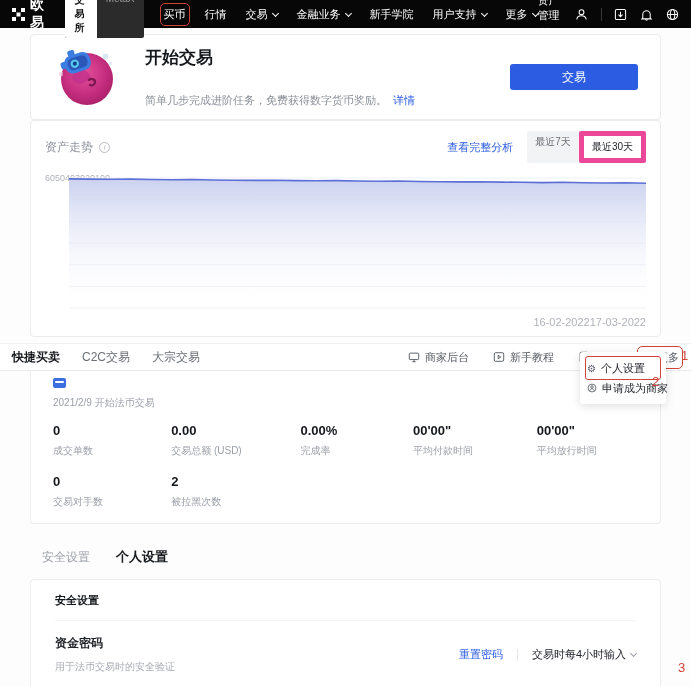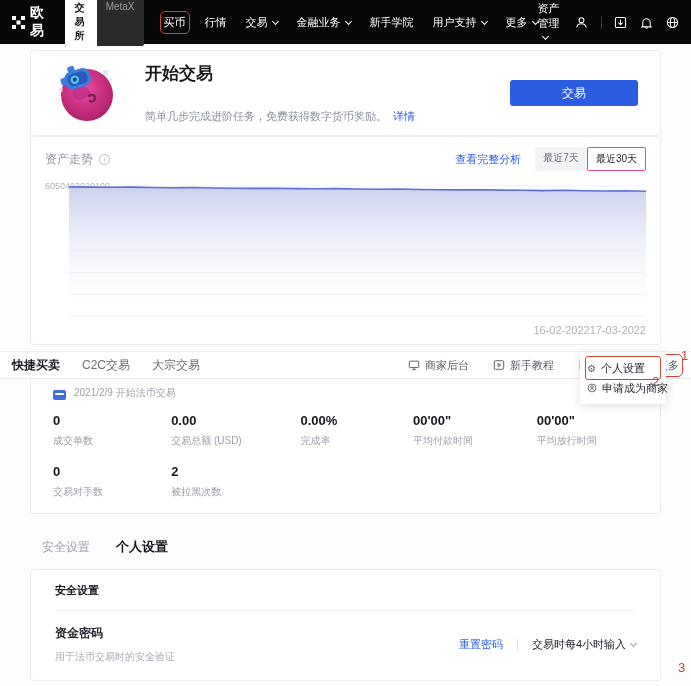--- a/index.html
+++ b/index.html
@@ -7,21 +7,21 @@
     --ann:#cf4436;
     --txt:#15181d;
     --grey:#9a9fa8;
     --border:#ececee;
   }
   *{box-sizing:border-box;margin:0;padding:0;}
   body{font-family:"Liberation Sans",sans-serif;background:#fdfdfd;width:691px;}
   .page{position:relative;width:691px;height:686px;overflow:hidden;background:#fdfdfd;}
 
   
-  .topbar{height:44px;background:#070707;display:flex;align-items:center;padding:0 12px;color:#fff;}
+  .topbar{height:28px;background:#070707;display:flex;align-items:center;padding:0 12px;color:#fff;}
   .logo{display:flex;align-items:center;gap:5px;font-weight:bold;font-size:14px;letter-spacing:1px;}
   .mode-toggle{display:flex;background:#2b2b2b;border-radius:2px;margin-left:14px;overflow:hidden;font-size:10px;}
   .mode-toggle .seg{padding:3px 9px;color:#9b9b9b;cursor:pointer;}
   .mode-toggle .seg.sel{background:#fff;color:#111;font-weight:bold;}
   .nav{display:flex;align-items:center;gap:19px;margin-left:20px;font-size:11px;}
   .nav .nav-item{display:flex;align-items:center;color:#fff;cursor:pointer;white-space:nowrap;}
   .top-right{margin-left:auto;display:flex;align-items:center;gap:13px;font-size:11px;}
   .chev{width:5px;height:5px;border-right:1px solid currentColor;border-bottom:1px solid currentColor;transform:rotate(45deg);display:inline-block;margin-left:5px;margin-bottom:2px;}
   .vdiv{width:1px;height:13px;background:#3a3a3a;}
   .icon{display:inline-flex;align-items:center;justify-content:center;}
@@ -37,38 +37,38 @@
   .hero-sub a{color:var(--accent);text-decoration:none;margin-left:6px;}
   .cta{margin-left:auto;width:128px;height:26px;background:var(--accent);color:#fff;font-size:12px;border:none;border-radius:3px;cursor:pointer;}
 
   
   .chart-card{padding:10px 14px 6px;}
   .chart-head{display:flex;align-items:center;font-size:12px;color:#8e939e;}
   .info{width:11px;height:11px;border:1px solid #b9bcc3;border-radius:50%;font-size:7px;color:#b9bcc3;display:inline-flex;align-items:center;justify-content:center;margin-left:6px;font-style:italic;}
   .chart-head .link{margin-left:auto;color:var(--accent);font-size:11px;cursor:pointer;}
   .range-toggle{display:flex;background:#f2f3f5;border-radius:2px;margin-left:14px;font-size:10px;}
   .range-toggle .seg{padding:4px 8px;color:#6b7077;cursor:pointer;border-radius:2px;}
-  .range-toggle .seg.sel{background:#fff;border:1px solid #ec4899;color:#23262d;}
+  .range-toggle .seg.sel{background:#fff;border:5px solid #ec4899;color:#23262d;}
   .chartrow{display:flex;margin-top:10px;}
   .ylabels{width:24px;display:flex;flex-direction:row;justify-content:space-between;font-size:9px;color:#b0b3ba;text-align:right;padding-right:6px;height:140px;}
   .plot{flex:1;height:140px;}
   .xaxis{display:flex;justify-content:flex-end;font-size:11px;color:#b0b3ba;padding:3px 0 2px 24px;}
 
   
   .tabbar{margin-top:6px;background:#fff;border-top:1px solid #f1f1f2;border-bottom:1px solid #ebebed;height:28px;display:flex;align-items:center;padding:0 12px;}
   .tabbar .tab{font-size:12px;color:#6b7077;margin-right:22px;cursor:pointer;white-space:nowrap;}
   .tabbar .tab.sel{color:#15181d;font-weight:bold;}
   .tab-actions{margin-left:auto;display:flex;align-items:center;gap:24px;}
   .action{display:flex;align-items:center;gap:5px;font-size:11px;color:#565b64;cursor:pointer;white-space:nowrap;}
   .action svg{stroke:#565b64;}
   .dots{font-size:11px;letter-spacing:0;}
 
   
   .stats-card{border-top:none;border-radius:0 0 4px 4px;padding:4px 22px 14px;position:relative;}
-  .since-row{display:flex;align-items:flex-end;gap:8px;font-size:10px;color:#9a9fa8;padding-top:3px;}
+  .since-row{display:flex;align-items:flex-start;gap:8px;font-size:10px;color:#9a9fa8;padding-top:3px;flex-direction:column;}
   .since-ico{width:13px;height:10px;background:#3b6fe0;border-radius:2px;position:relative;}
   .since-ico:after{content:"";position:absolute;left:2px;top:3px;width:9px;height:2px;background:#fff;border-radius:1px;}
   .stats-grid{display:grid;grid-template-columns:1.05fr 1.15fr 1fr 1.1fr 0.9fr;margin-top:13px;}
   .stat .v{font-size:13px;font-weight:bold;color:#15181d;}
   .stat .l{font-size:10px;color:#9a9fa8;margin-top:6px;}
 
   
   .dropdown{position:absolute;top:352px;left:580px;width:86px;background:#fff;border-radius:3px;box-shadow:0 2px 10px rgba(0,0,0,.13);padding:6px 7px;z-index:30;}
   .dd-item{display:flex;align-items:center;gap:5px;font-size:11px;color:#23262d;height:20px;cursor:pointer;white-space:nowrap;}
   .dd-ico{font-size:10px;color:#565b64;}

